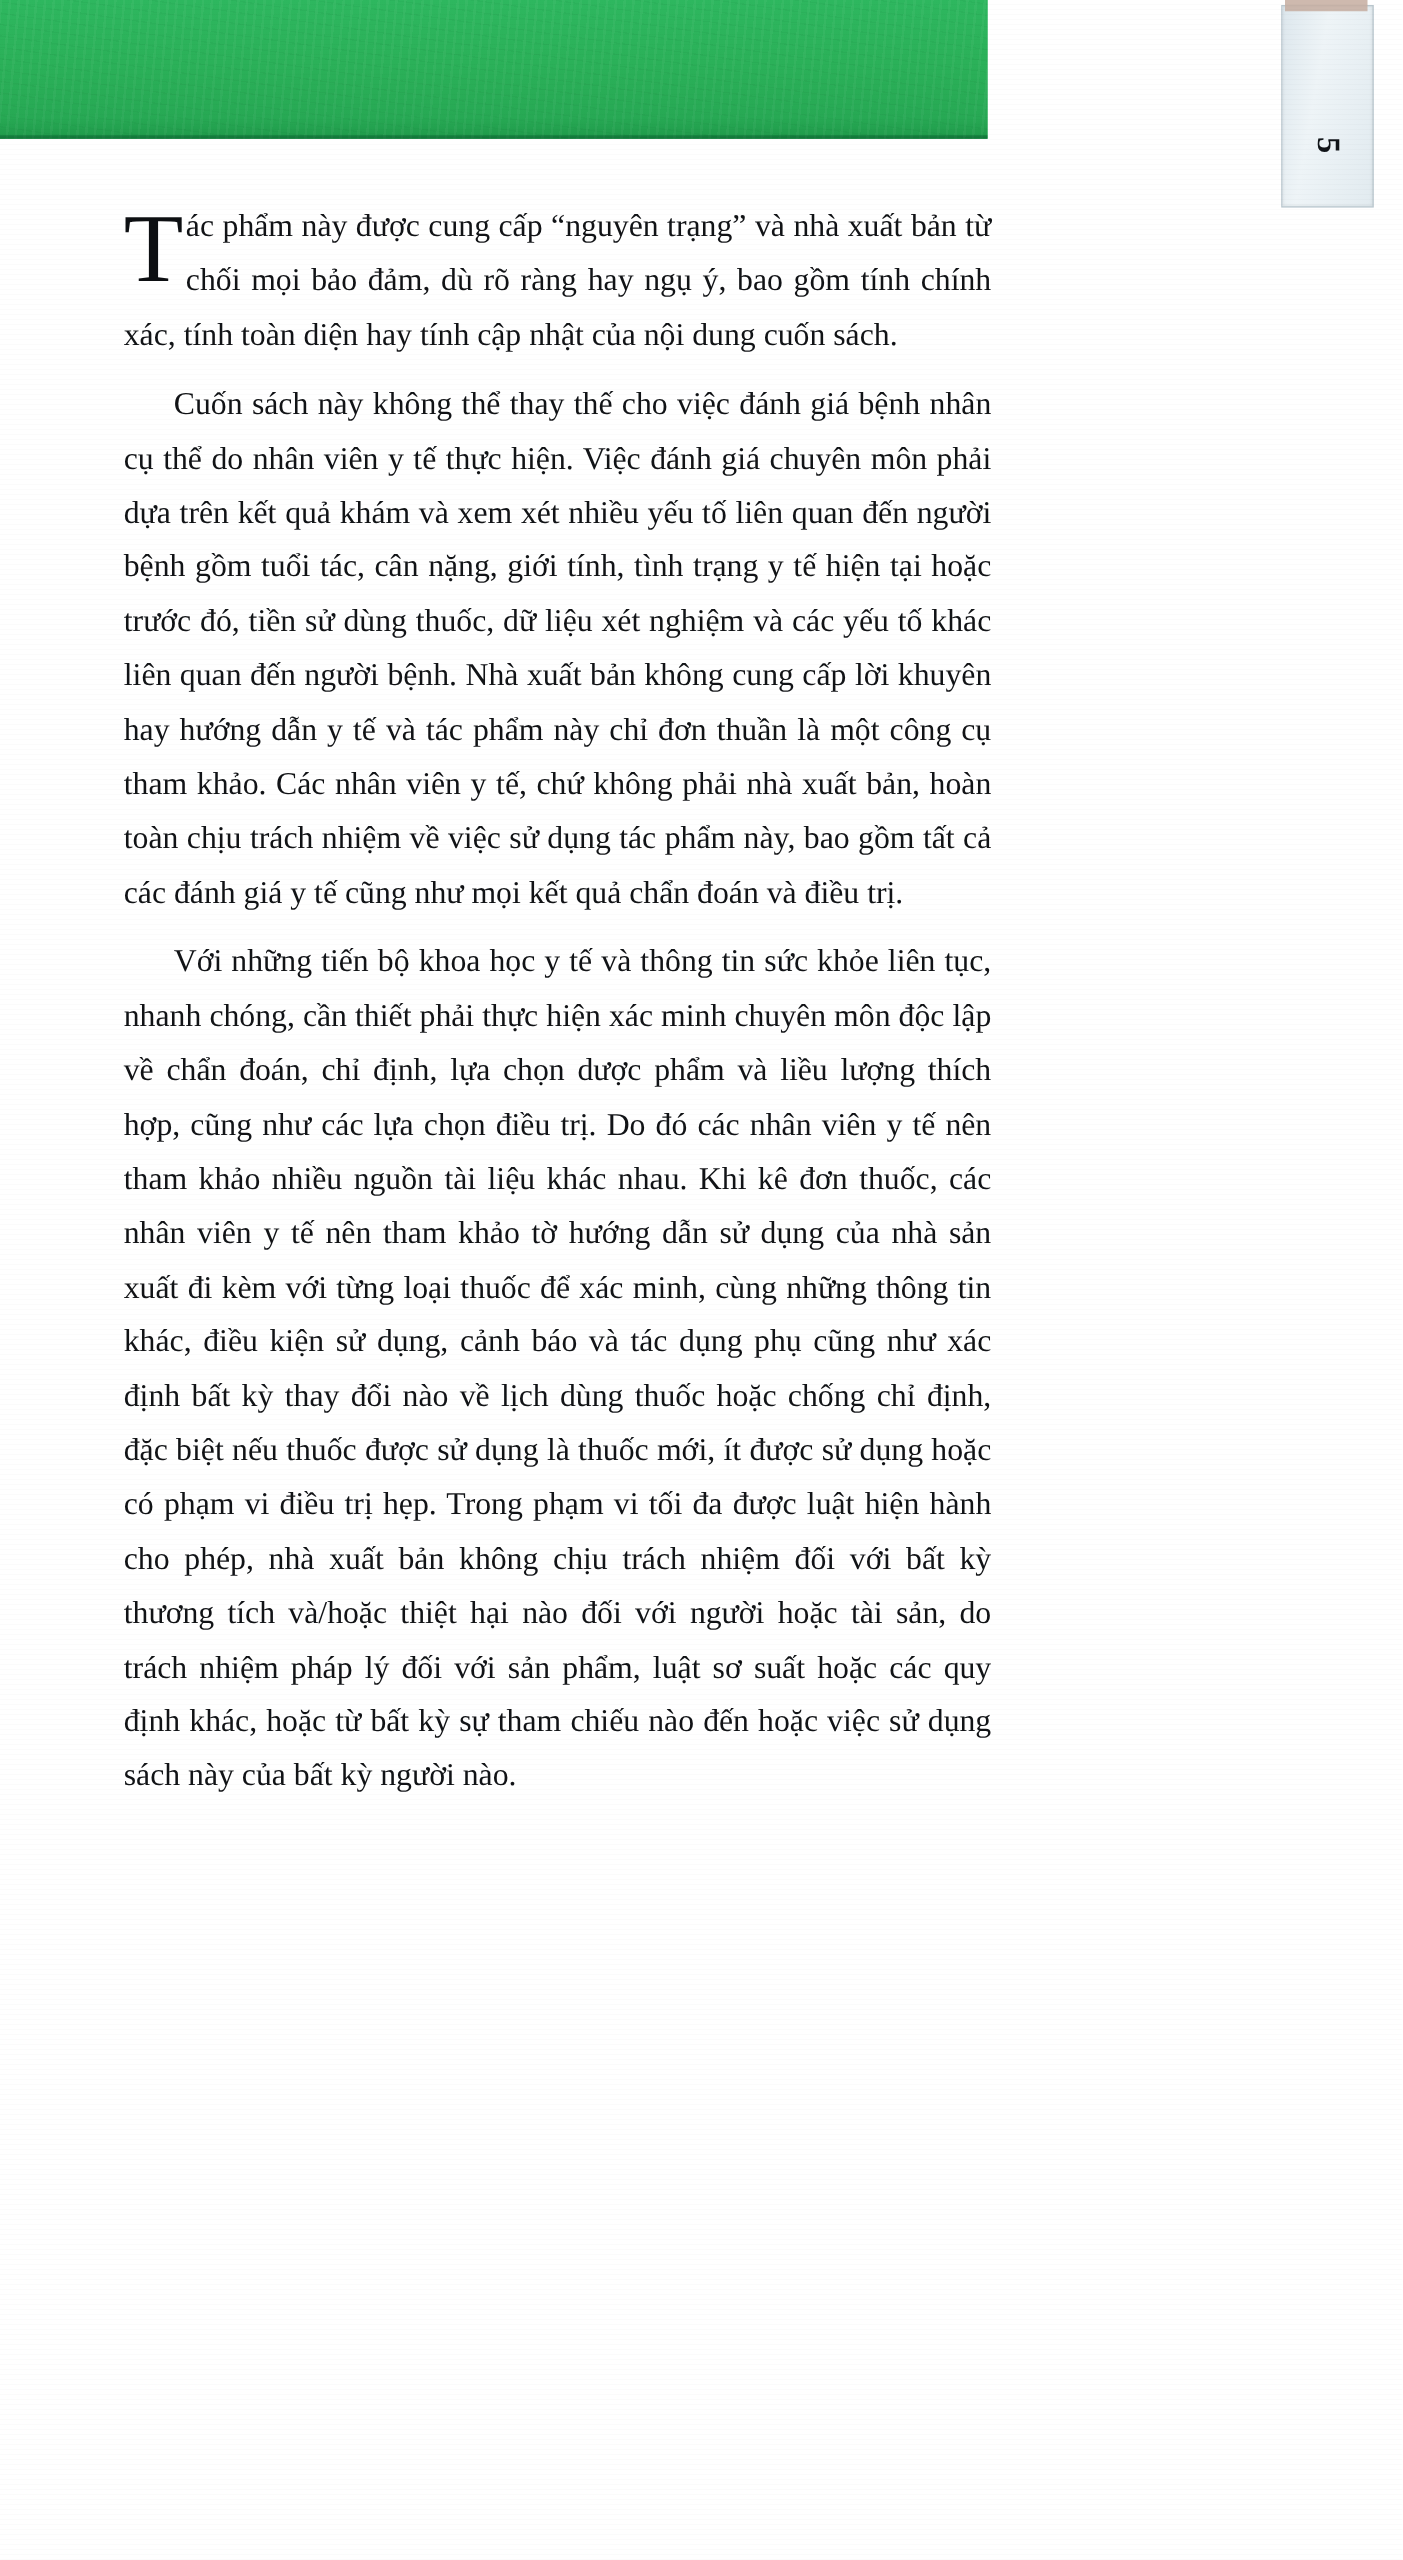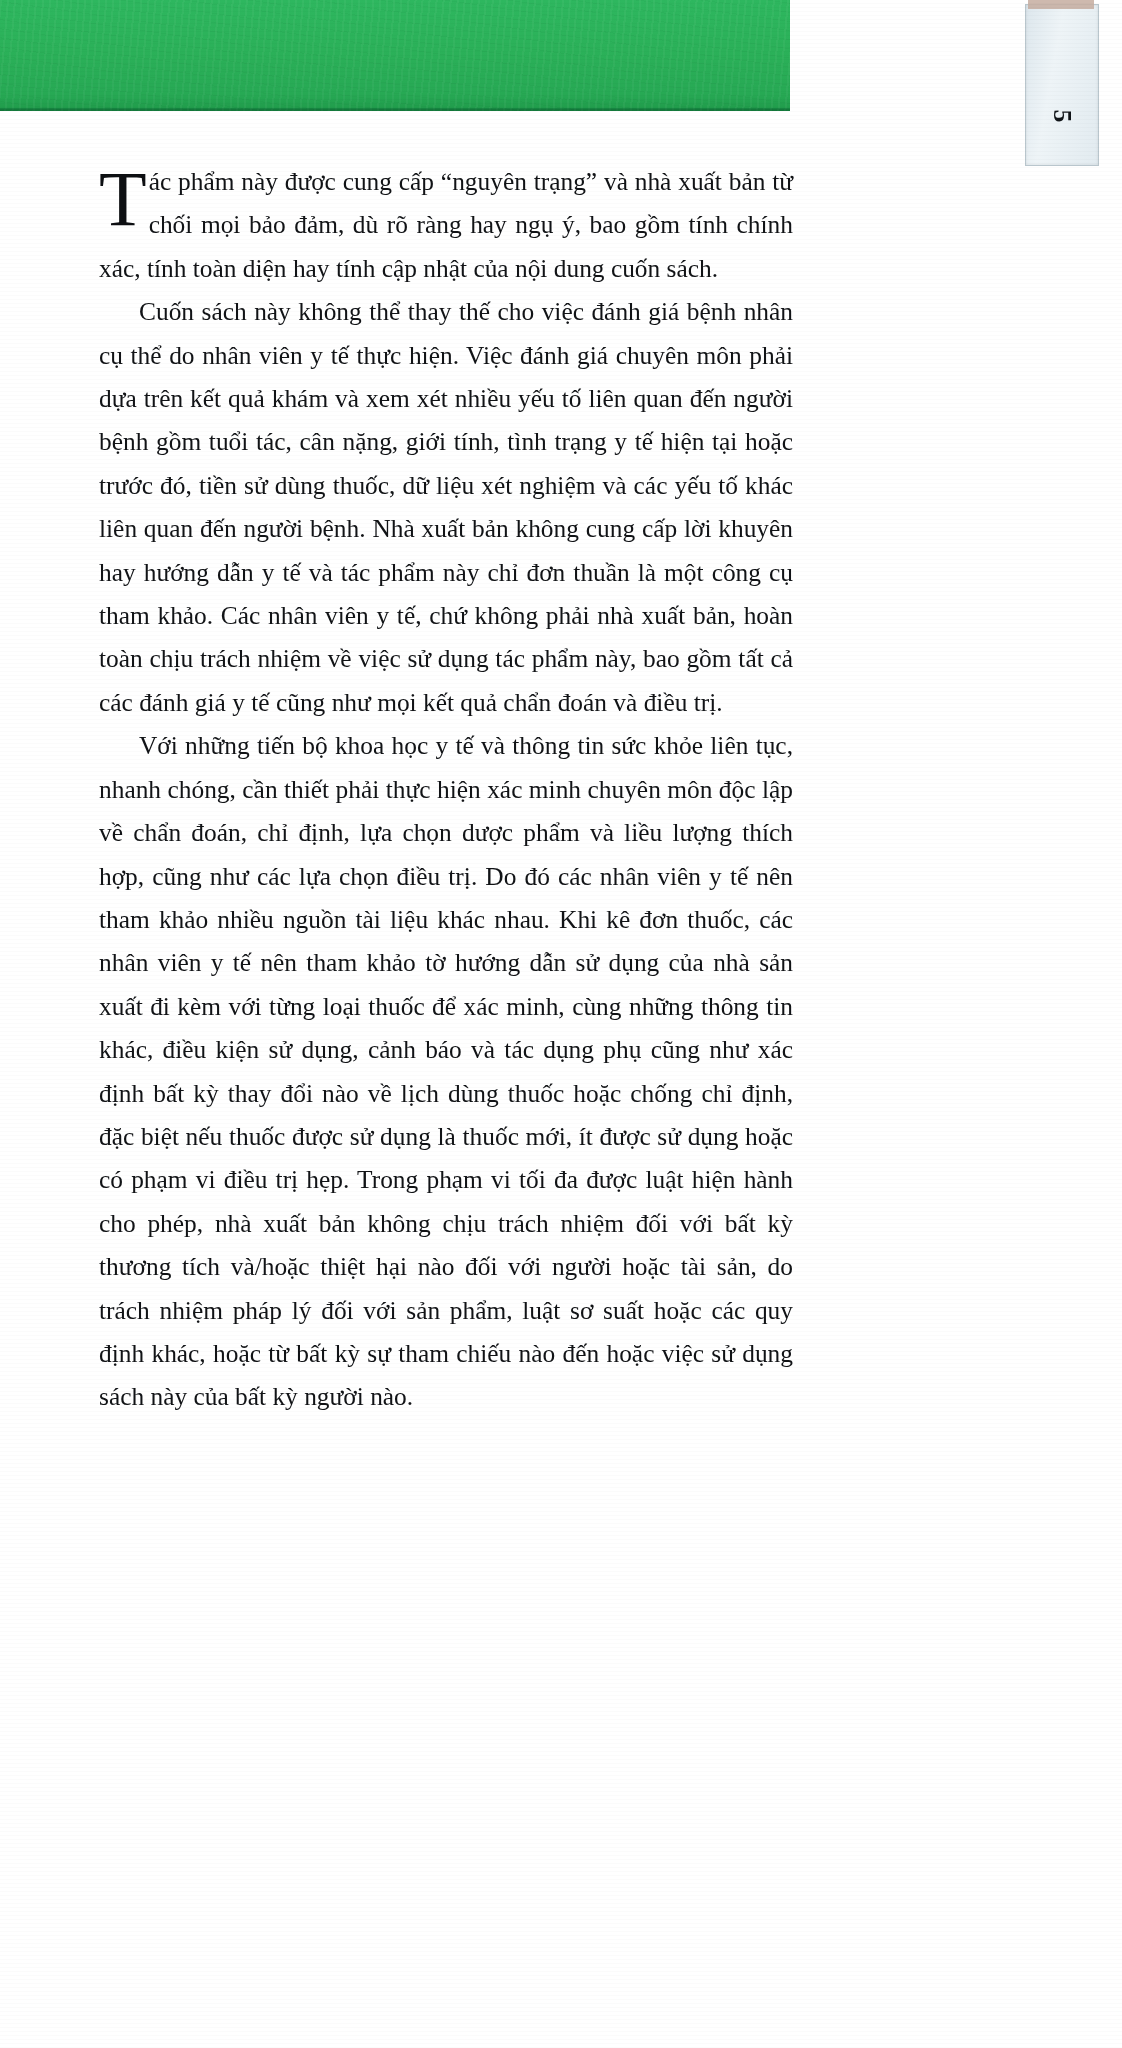--- a/index.html
+++ b/index.html
@@ -102,21 +102,21 @@
     font-family: "Liberation Serif", "DejaVu Serif", serif;
     font-size: 25.4px;
     line-height: 43.4px;
     color: #111316;
     text-align: justify;
     text-justify: inter-word;
     text-indent: 40px;
     -webkit-font-smoothing: antialiased;
   }
   .doc-paragraph + .doc-paragraph {
-    margin-top: 0;
+    margin-top: 12px;
   }
 
   
   .doc-paragraph.has-dropcap {
     text-indent: 0;
   }
   .dropcap {
     float: left;
     font-family: "Liberation Serif", "DejaVu Serif", serif;
     font-size: 78px;

